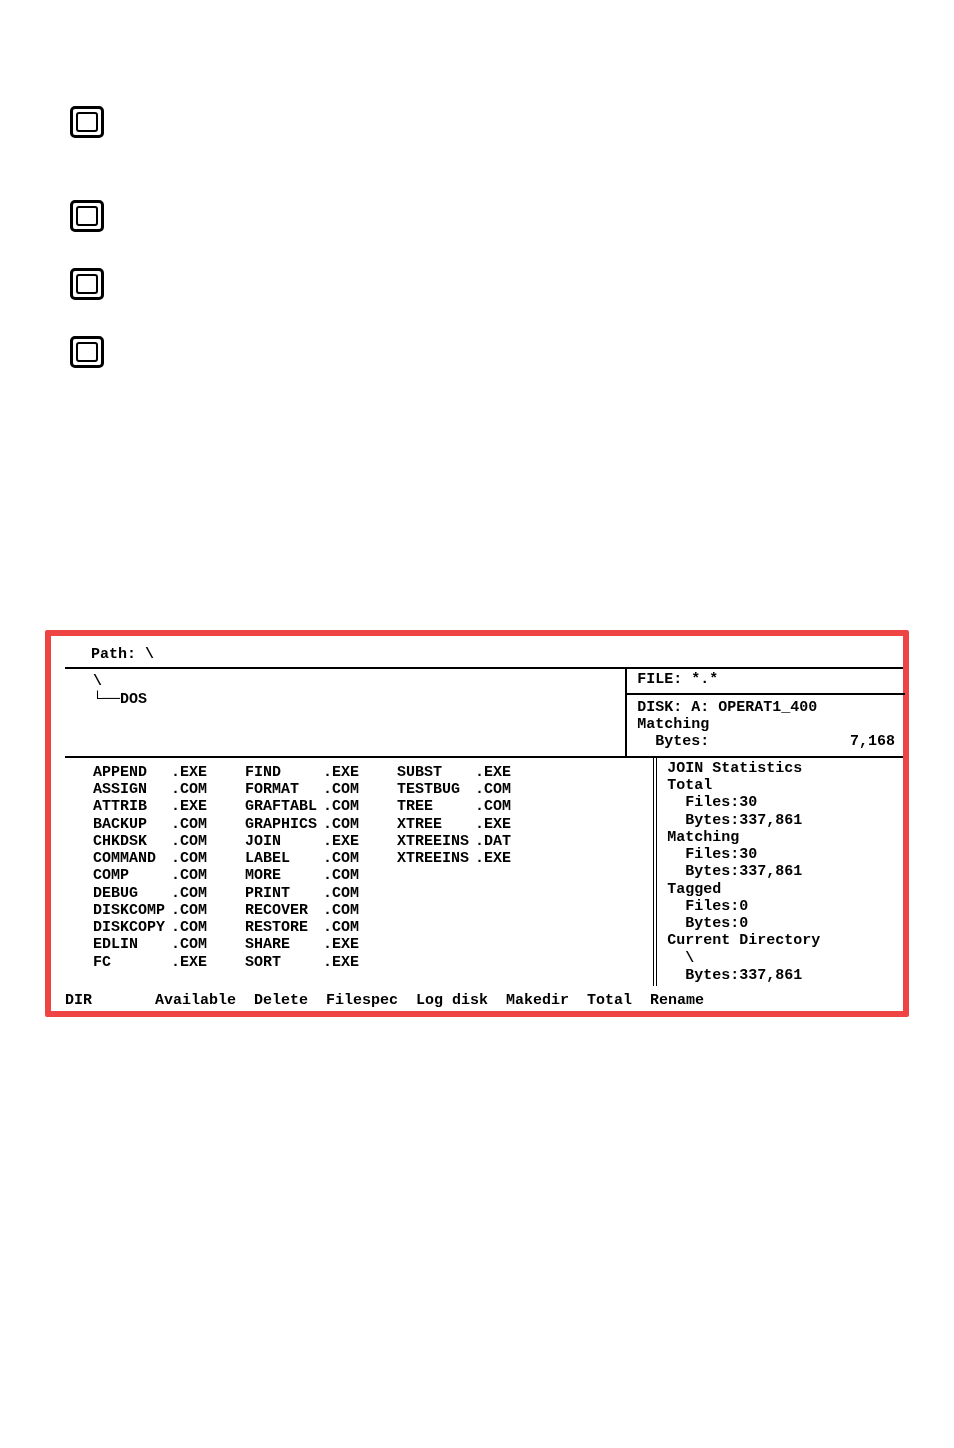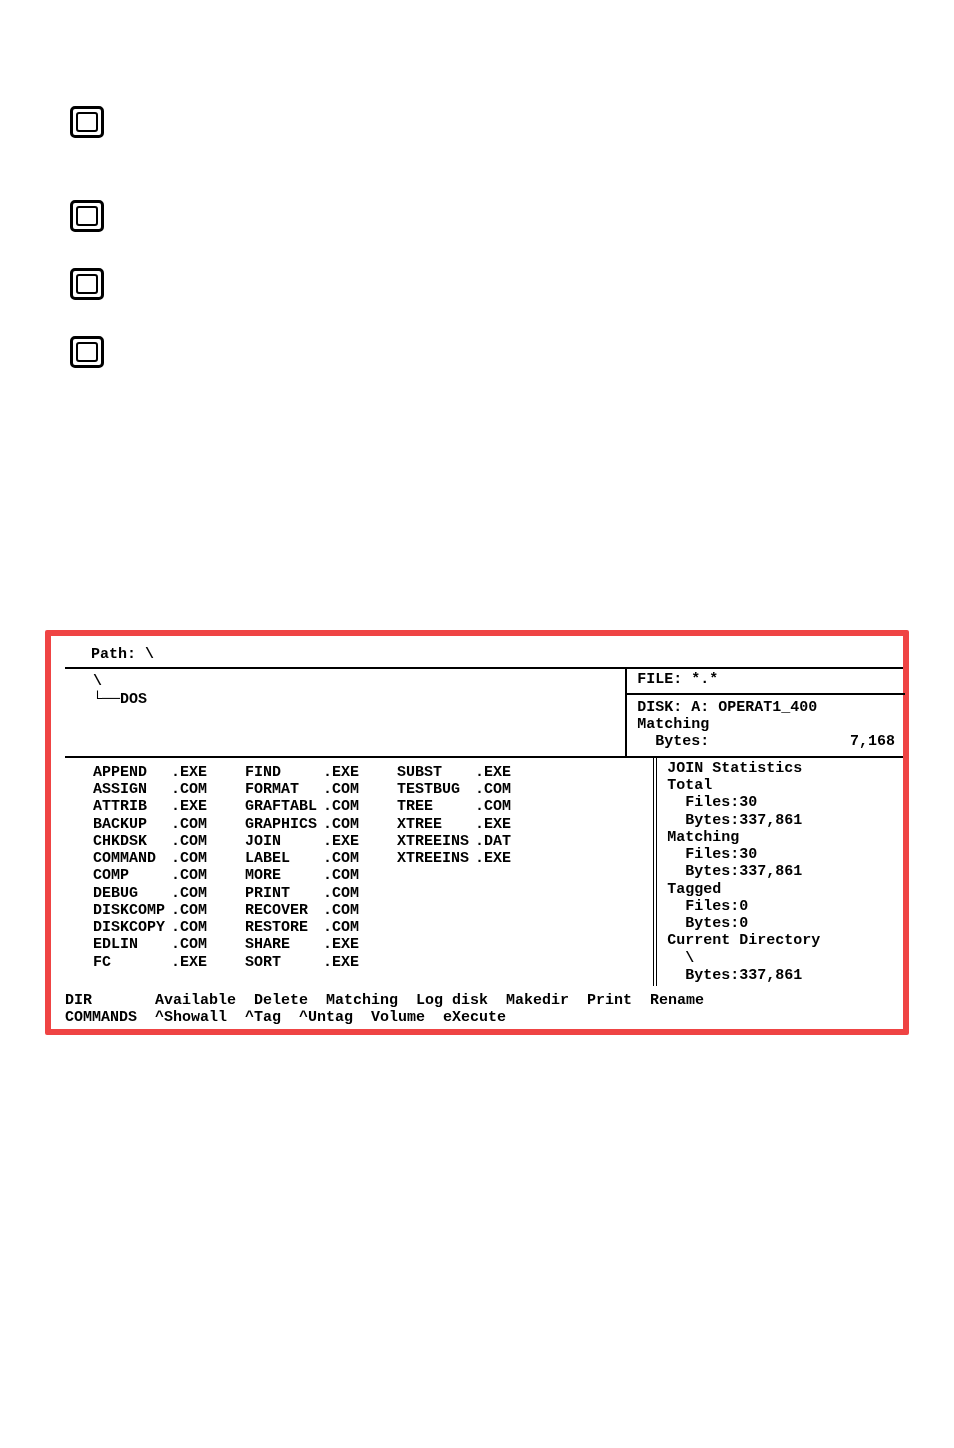--- a/index.html
+++ b/index.html
@@ -232,18 +232,17 @@
       <div>Current Directory</div>
       <div class="lab">  \</div>
       <div class="row">
             <span class="lab">  Bytes:</span>
             <span>337,861</span>
           </div>
     </div>
   </div>
 
   <div class="cmds">
-    <div class="line">DIR       Available  Delete  Matching  Log disk  Makedir  Print  Rename</div>
-    <div class="line">COMMANDS  ^Showall  ^Tag  ^Untag  Volume  eXecute</div>
+    <div class="line">DIR       Available  Delete  Filespec  Log disk  Makedir  Total  Rename</div>
   </div>
 </div>
 
 </div>
 
 </body></html>

